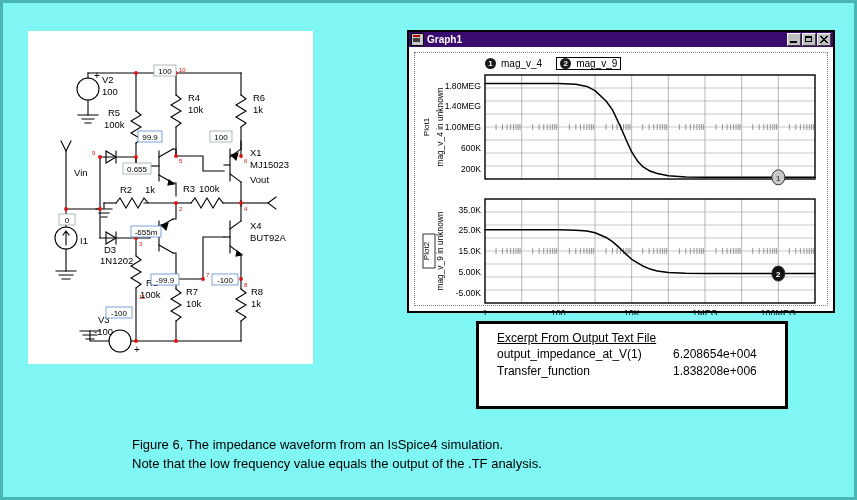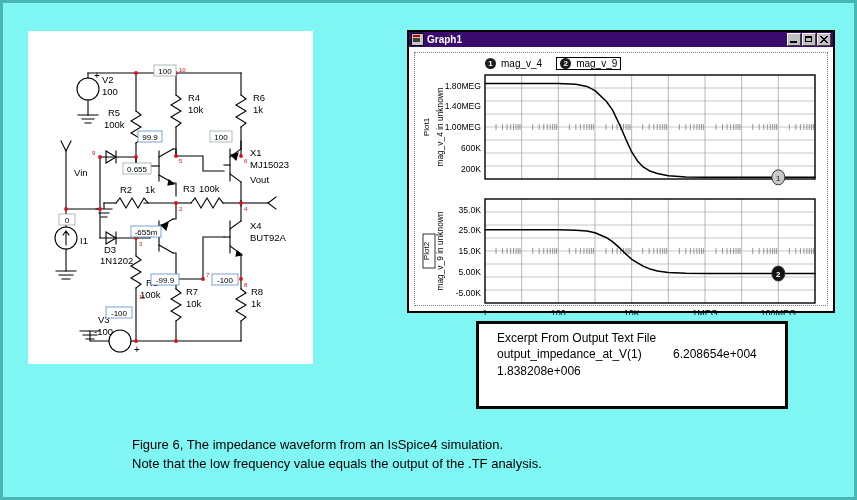--- a/index.html
+++ b/index.html
@@ -77,21 +77,21 @@
     flex:0 0 auto;
   }
   #plots-svg{position:absolute;left:0;top:18px;width:100%;height:244px;}
 
   
   #output-box{
     position:absolute;left:473px;top:318px;width:312px;height:88px;
     background:#ffffff;border:3px solid #000000;box-sizing:border-box;
     padding:7px 0 0 18px;
   }
-  #output-box .ob-title{font-size:12px;color:#000;margin-bottom:1px;}
+  #output-box .ob-title{font-size:12px;color:#000;margin-bottom:1px;text-decoration:underline;}
   .ob-row{display:flex;font-size:12px;color:#000;line-height:17px;}
   .ob-label{width:176px;}
   .ob-value{}
 
   
   #caption{
     position:absolute;left:129px;top:432px;width:600px;
     font-size:13px;color:#000;line-height:19px;
   }
   .cap-line{white-space:nowrap;}
@@ -580,20 +580,21 @@
     </div>
   </div>
 
   <div id="output-box">
     <div class="ob-title">Excerpt From Output Text File</div>
     <div class="ob-row">
       <div class="ob-label">output_impedance_at_V(1)</div>
       <div class="ob-value">6.208654e+004</div>
     </div>
     <div class="ob-row">
+      <div class="ob-label">Transfer_function</div>
       <div class="ob-value">1.838208e+006</div>
     </div>
   </div>
 
   <div id="caption">
     <div class="cap-line">Figure 6, The impedance waveform from an IsSpice4 simulation.</div>
     <div class="cap-line">Note that the low frequency value equals the output of the .TF analysis.</div>
   </div>
 
 </div>

